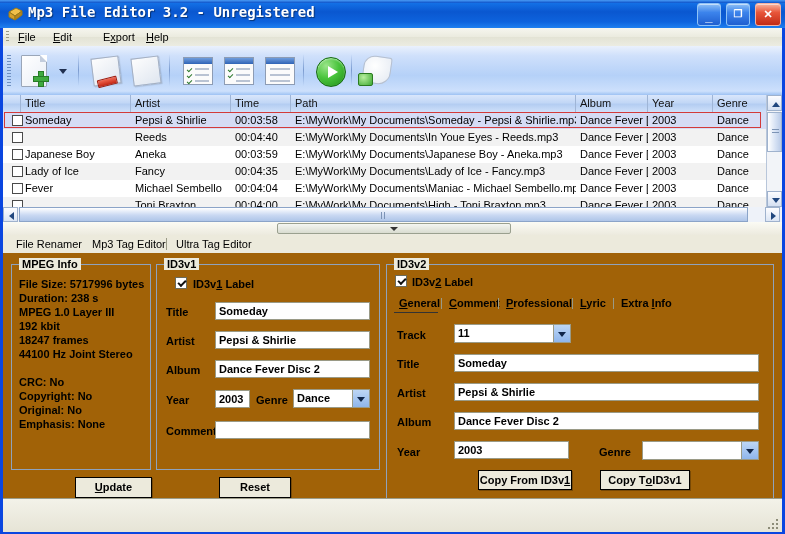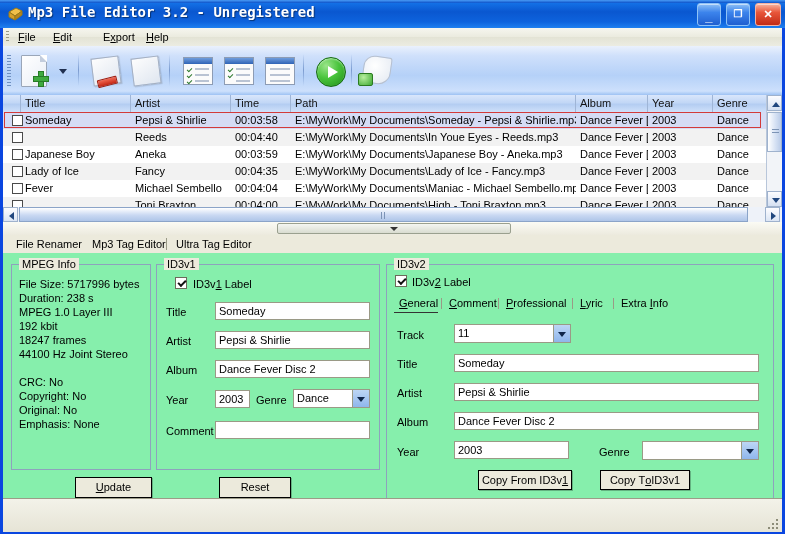--- a/index.html
+++ b/index.html
@@ -177,21 +177,21 @@
   .spl-tab .chev{position:absolute;left:50%;top:3px;margin-left:-4px;width:0;height:0;
     border-left:4px solid transparent;border-right:4px solid transparent;border-top:4px solid #333;}
   
   .tabstrip{position:absolute;left:3px;top:235px;width:779px;height:18px;
     background:#eceadc;text-align:center;}
   .ptab{position:absolute;top:1px;height:16px;line-height:16px;
     font-size:11px;color:#000;padding:0 7px;white-space:nowrap;}
   .ptab.active{background:#eceadc;}
   .ptab-sep{position:absolute;top:3px;width:1px;height:12px;background:#9a9a86;}
   
-  .main{position:absolute;left:3px;top:253px;width:779px;height:245px;background:#86efac;}
+  .main{position:absolute;left:3px;top:253px;width:779px;height:245px;background:#a16207;font-weight:bold;}
   .gbox{position:absolute;border:1px solid #8ea2bd;background:transparent;box-sizing:border-box;}
   .gbox>.gtitle{position:absolute;left:7px;top:-7px;background:#eceadc;
     padding:0 3px;font-size:11px;color:#000;line-height:12px;}
   .mono{font-size:11px;color:#000;}
   .fld-label{position:absolute;font-size:11px;color:#000;line-height:14px;}
   .tinput{position:absolute;height:18px;background:#fff;border:1px solid #9a9a86;
     box-sizing:border-box;font-size:11px;color:#000;line-height:16px;padding:0 3px;
     font-family:"Liberation Sans",sans-serif;white-space:nowrap;overflow:hidden;}
   .tcombo{position:absolute;height:19px;background:#fff;border:1px solid #9a9a86;
     box-sizing:border-box;font-size:11px;color:#000;line-height:17px;padding:0 3px;overflow:hidden;white-space:nowrap;}

